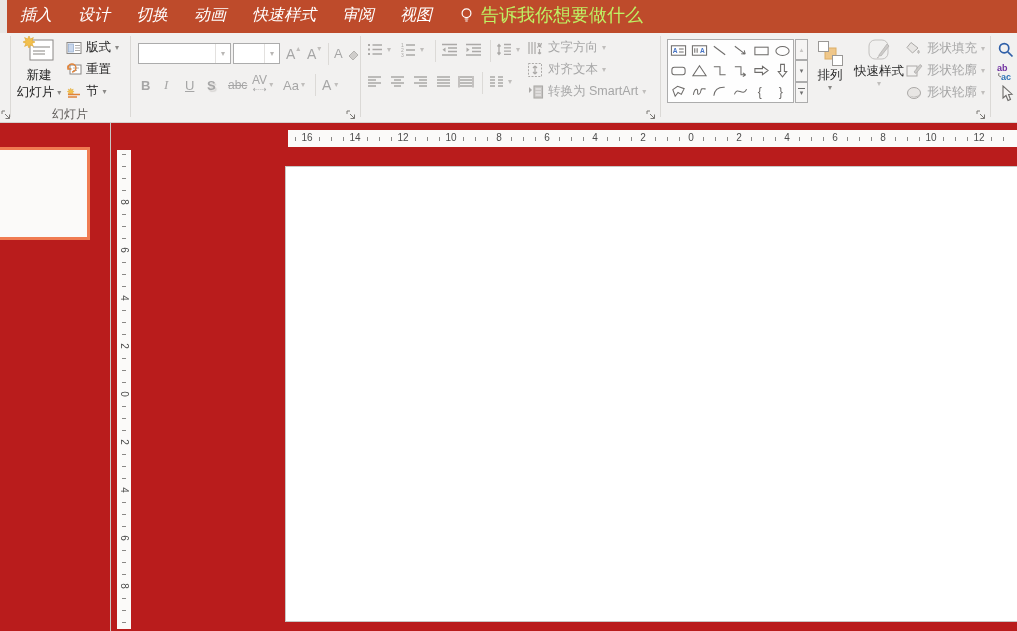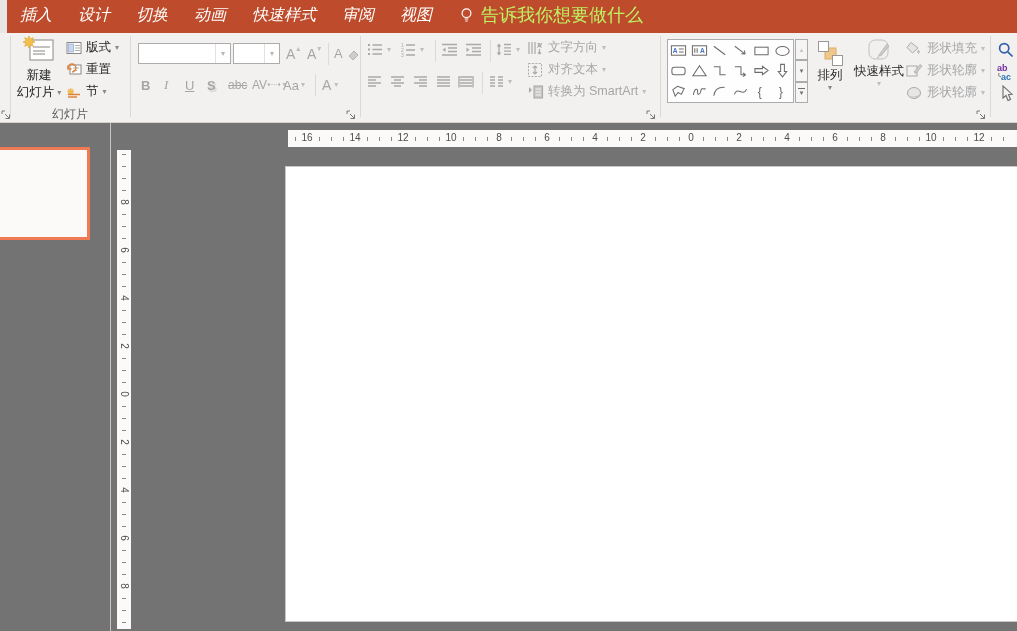--- a/index.html
+++ b/index.html
@@ -30,21 +30,21 @@
   .combo .dd { position:absolute; right:0; top:0; bottom:0; width:15px; border-left:1px solid #E3E1DF; color:#B9B7B5; font-size:8px; display:flex; align-items:center; justify-content:center; }
   .fglyph { position:absolute; top:41px; height:22px; display:flex; align-items:center; color:#A6A6A6; }
 
   
   #shape-gallery { position:absolute; left:667px; top:6px; width:127px; height:64px; background:#FEFEFE; border:1px solid #ACACAC; display:flex; flex-wrap:wrap; align-content:flex-start; }
   .shape-cell { width:20.8px; height:20.6px; display:flex; align-items:center; justify-content:center; cursor:default; }
   #gallery-scroll { position:absolute; left:795px; top:6px; width:13px; height:64px; }
   #gallery-scroll .sc { position:absolute; left:0; width:13px; height:21.3px; background:#F6F5F4; border:1px solid #ACACAC; display:flex; align-items:center; justify-content:center; font-size:7px; color:#6E6E6E; }
 
   
-  #content { left:0; top:123px; width:1017px; height:508px; background:#737373; }
+  #content { left:0; top:123px; width:1017px; height:508px; background:#b91c1c; }
   #panel-divider { position:absolute; left:110px; top:0; bottom:0; width:1px; background:#C8C6C4; }
   #thumbnail { position:absolute; left:-14px; top:24px; width:104px; height:93px; background:#FBFAF9; border:3px solid #F07B52; }
   #slide-canvas { position:absolute; left:285px; top:43px; width:732px; height:456px; background:#FFFFFF; border-top:1px solid #C9C7C5; border-left:1px solid #C9C7C5; border-bottom:1px solid #C9C7C5; }
   .ruler { position:absolute; background:#FBFAF9; }
   #h-ruler { left:288px; top:7px; width:729px; height:17px; }
   #v-ruler { left:117px; top:27px; width:14px; height:479px; }
   .htick { position:absolute; width:1px; height:4px; top:7px; background:#8A8886; }
   .hnum  { position:absolute; top:2px; transform:translateX(-50%); font-size:10px; color:#4D4D4D; }
   .vtick { position:absolute; height:1px; width:4px; left:5px; background:#8A8886; }
   .vnum  { position:absolute; left:7px; transform:translate(-50%,-50%) rotate(90deg); font-size:10px; color:#4D4D4D; }
@@ -177,21 +177,21 @@
   <div class="fglyph" style="left:185px;text-decoration:underline;font-size:13px">
       <span>U</span>
     </div>
   <div class="fglyph" style="left:207px;font-weight:bold;font-size:13px;text-shadow:1.5px 1.5px 1px #D8D6D4">
       <span>S</span>
     </div>
   <div class="fglyph" style="left:228px;text-decoration:line-through;font-size:12px">
       <span>abc</span>
     </div>
   <div class="fglyph" style="left:252px;gap:2px">
-    <span style="display:flex;flex-direction:row;align-items:center;line-height:10px;font-size:12px">
+    <span style="display:flex;flex-direction:column;align-items:center;line-height:10px;font-size:12px">
         <span>AV</span>
         <span style="font-size:8px">⇠⇢</span>
       </span>
     <span class="caret dis">▾</span>
   </div>
   <div class="fglyph" style="left:283px;gap:2px;font-size:13px">
     <span>Aa</span>
     <span class="caret dis">▾</span>
   </div>
   <div class="vsep" style="left:315px;top:41px"></div>

